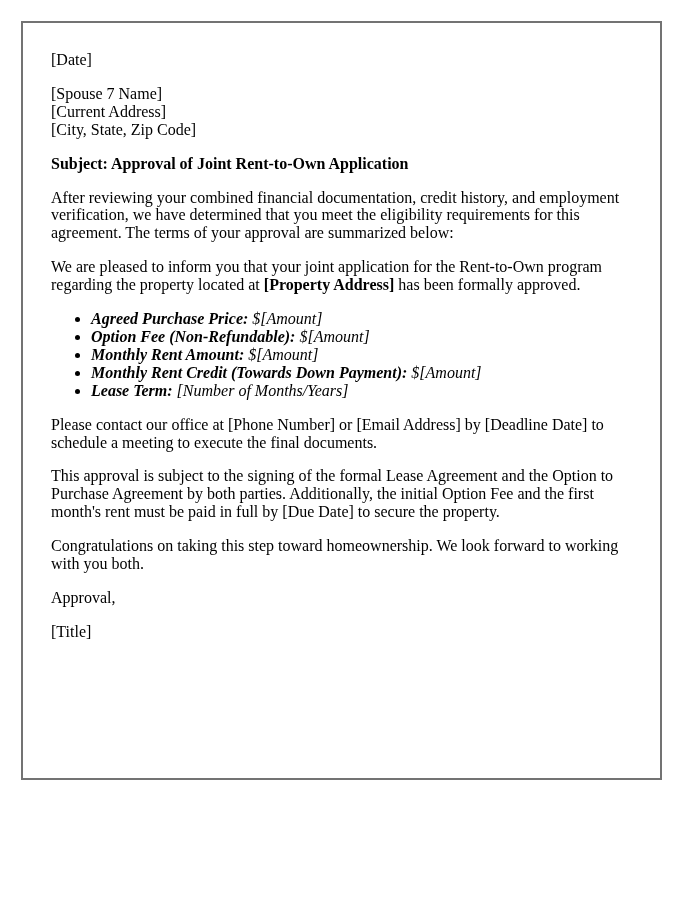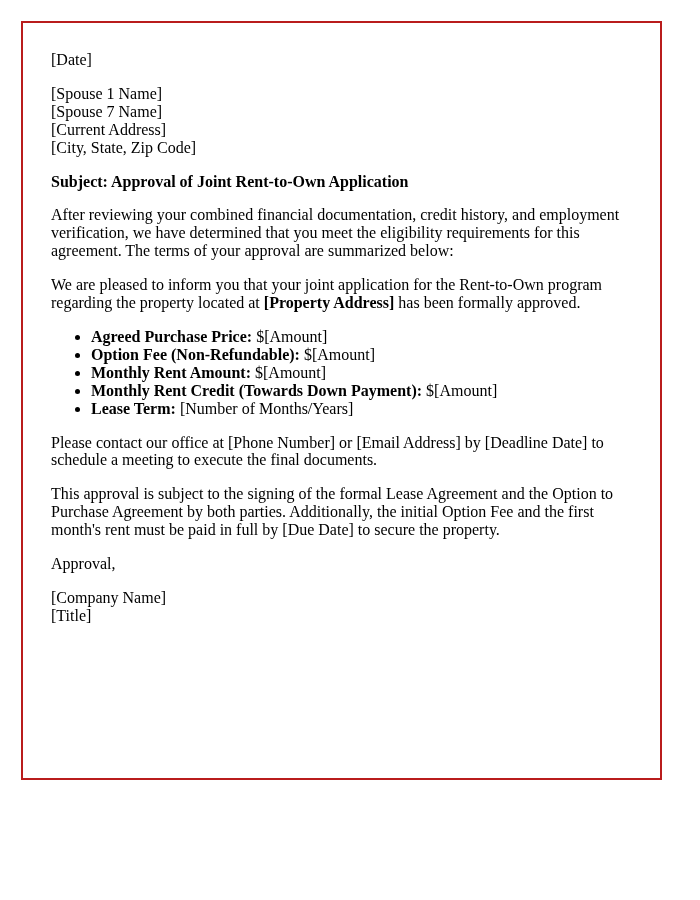--- a/index.html
+++ b/index.html
@@ -10,50 +10,50 @@
     background: #ffffff;
     overflow: hidden;
   }
   .sheet {
     position: absolute;
     left: 21px;
     top: 21px;
     width: 641px;
     height: 759px;
     box-sizing: border-box;
-    border: 2px solid #b91c1c;
+    border: 2px solid #737373;
     background: #ffffff;
     padding: 12px 28px;
     font-family: "Liberation Serif", "DejaVu Serif", serif;
     font-size: 16px;
     line-height: 1.12;
     color: #000000;
   }
   .sheet p, .sheet .block {
     margin: 16px 0;
   }
   .bold { font-weight: bold; }
   ul.terms {
     margin: 16px 0;
     padding-left: 40px;
+    font-style: italic;
   }
   ul.terms li {
     margin: 0;
     padding: 0;
   }
 </style>
 </head>
 <body>
 
 <div class="sheet">
 
   <p>[Date]</p>
 
   <div class="block">
-    <div>[Spouse 1 Name]</div>
     <div>[Spouse 7 Name]</div>
     <div>[Current Address]</div>
     <div>[City, State, Zip Code]</div>
   </div>
 
   <p class="bold">Subject: Approval of Joint Rent-to-Own Application</p>
 
 
   <p>After reviewing your combined financial documentation, credit history, and employment verification, we have determined that you meet the eligibility requirements for this agreement. The terms of your approval are summarized below:</p>
 
@@ -64,21 +64,21 @@
     <li><span class="bold">Option Fee (Non-Refundable):</span><span> $[Amount]</span></li>
     <li><span class="bold">Monthly Rent Amount:</span><span> $[Amount]</span></li>
     <li><span class="bold">Monthly Rent Credit (Towards Down Payment):</span><span> $[Amount]</span></li>
     <li><span class="bold">Lease Term:</span><span> [Number of Months/Years]</span></li>
   </ul>
 
   <p>Please contact our office at [Phone Number] or [Email Address] by [Deadline Date] to schedule a meeting to execute the final documents.</p>
 
   <p>This approval is subject to the signing of the formal Lease Agreement and the Option to Purchase Agreement by both parties. Additionally, the initial Option Fee and the first month's rent must be paid in full by [Due Date] to secure the property.</p>
 
+  <p>Congratulations on taking this step toward homeownership. We look forward to working with you both.</p>
 
   <p>Approval,</p>
 
   <div class="block">
-    <div>[Company Name]</div>
     <div>[Title]</div>
   </div>
 
 </div>
 
 </body></html>

